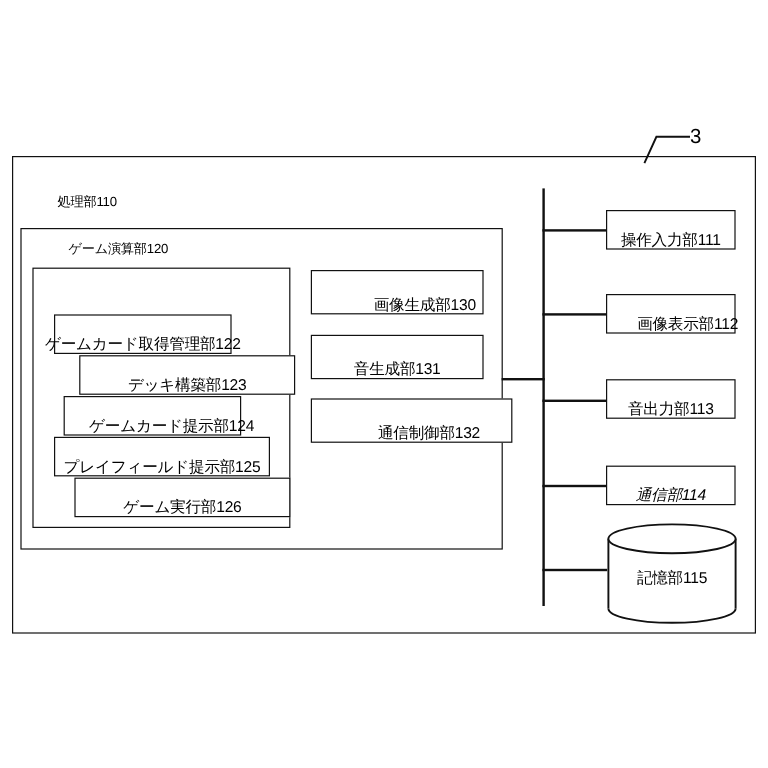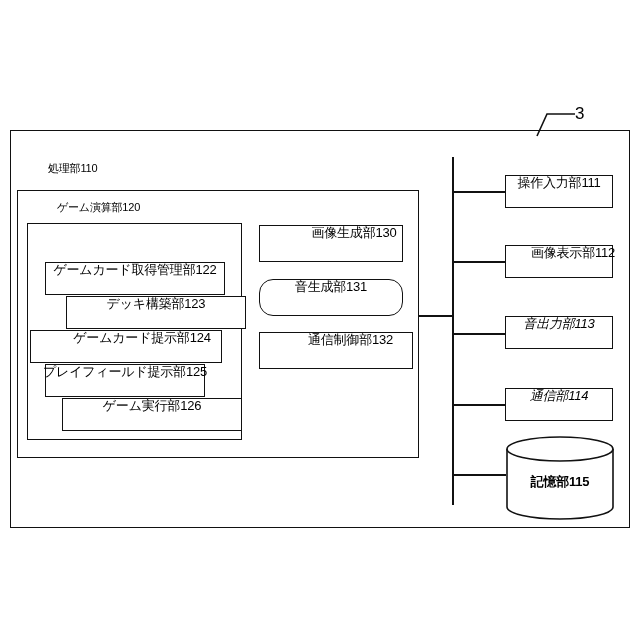--- a/index.html
+++ b/index.html
@@ -18,21 +18,21 @@
     height: 640px;
     background: #ffffff;
     overflow: hidden;
   }
   .box {
     position: absolute;
     border: 1.6px solid #111111;
     background: #ffffff;
     box-sizing: border-box;
     display: flex;
-    align-items: flex-start;
+    align-items: flex-end;
     justify-content: center;
     text-align: center;
     font-size: 13px;
     line-height: 1.1;
     letter-spacing: -0.2px;
     white-space: nowrap;
   }
   .frame {
     position: absolute;
     border: 1.8px solid #111111;
@@ -83,72 +83,72 @@
   <div class="frame" style="left:10px; top:130px; width:620px; height:398px;"></div>
 
   <div class="grouplabel" style="left:48px; top:161px;">処理部110</div>
 
   <div class="frame" style="left:17px; top:190px; width:402px; height:268px;"></div>
 
   <div class="grouplabel" style="left:57px; top:200px;">ゲーム演算部120</div>
 
   <div class="frame" style="left:27px; top:223px; width:215px; height:217px;"></div>
 
-  <div class="box" style="left:45px; top:262px; width:180px; height:33px;">
+  <div class="box" style="left:45px; top:262px; width:148px; height:33px;">
     <span>ゲームカード取得管理部122</span>
   </div>
   <div class="box" style="left:45px; top:296px; width:180px; height:33px;margin-left:21px;">
     <span>デッキ構築部123</span>
   </div>
-  <div class="box" style="left:30px; top:330px; width:192px; height:33px;padding-left:32px;">
+  <div class="box" style="left:53px; top:330px; width:148px; height:33px;padding-left:32px;">
     <span>ゲームカード提示部124</span>
   </div>
-  <div class="box" style="left:45px; top:364px; width:160px; height:33px;">
+  <div class="box" style="left:45px; top:364px; width:180px; height:33px;">
     <span>プレイフィールド提示部125</span>
   </div>
   <div class="box" style="left:45px; top:398px; width:180px; height:33px;margin-left:17px;">
     <span>ゲーム実行部126</span>
   </div>
 
   <div class="box" style="left:259px; top:225px; width:144px; height:37px;padding-left:46px;">
     <span>画像生成部130</span>
   </div>
-  <div class="box" style="left:259px; top:279px; width:144px; height:37px;border-radius:14px;">
+  <div class="box" style="left:259px; top:279px; width:144px; height:37px;">
     <span>音生成部131</span>
   </div>
-  <div class="box" style="left:259px; top:332px; width:154px; height:37px;padding-left:29px;">
+  <div class="box" style="left:259px; top:332px; width:168px; height:37px;padding-left:29px;">
     <span>通信制御部132</span>
   </div>
 
   <div class="line vline" style="left:452px; top:157px; height:348px;"></div>
 
   <div class="line hline" style="left:418px; top:315px; width:36px;"></div>
 
   <div class="line hline" style="left:452px; top:191px; width:54px;"></div>
   <div class="line hline" style="left:452px; top:261px; width:54px;"></div>
   <div class="line hline" style="left:452px; top:333px; width:54px;"></div>
   <div class="line hline" style="left:452px; top:404px; width:54px;"></div>
   <div class="line hline" style="left:452px; top:474px; width:54px;"></div>
 
   <div class="box" style="left:505px; top:175px; width:108px; height:33px;">
     <span>操作入力部111</span>
   </div>
   <div class="box" style="left:505px; top:245px; width:108px; height:33px;padding-left:28px;">
     <span>画像表示部112</span>
   </div>
-  <div class="box" style="left:505px; top:316px; width:108px; height:33px;font-style:italic;">
+  <div class="box" style="left:505px; top:316px; width:108px; height:33px;">
     <span>音出力部113</span>
   </div>
   <div class="box" style="left:505px; top:388px; width:108px; height:33px;font-style:italic;">
     <span>通信部114</span>
   </div>
 
   <div class="cyl" style="left:505px; top:435px;">
     <svg width="110" height="86" viewBox="0 0 110 86">
       <path d="M2,14 L2,72" stroke="#111111" stroke-width="1.6" fill="none"></path>
       <path d="M108,14 L108,72" stroke="#111111" stroke-width="1.6" fill="none"></path>
       <ellipse cx="55" cy="14" rx="53" ry="12" stroke="#111111" stroke-width="1.6" fill="#ffffff"></ellipse>
       <path d="M2,72 A53,12 0 0 0 108,72" stroke="#111111" stroke-width="1.6" fill="none"></path>
     </svg>
-    <div class="cyl-label" style="top:38px; left:0;font-weight:bold;">記憶部115</div>
+    <div class="cyl-label" style="top:38px; left:0;">記憶部115</div>
   </div>
 
 </div>
 
 </body></html>

